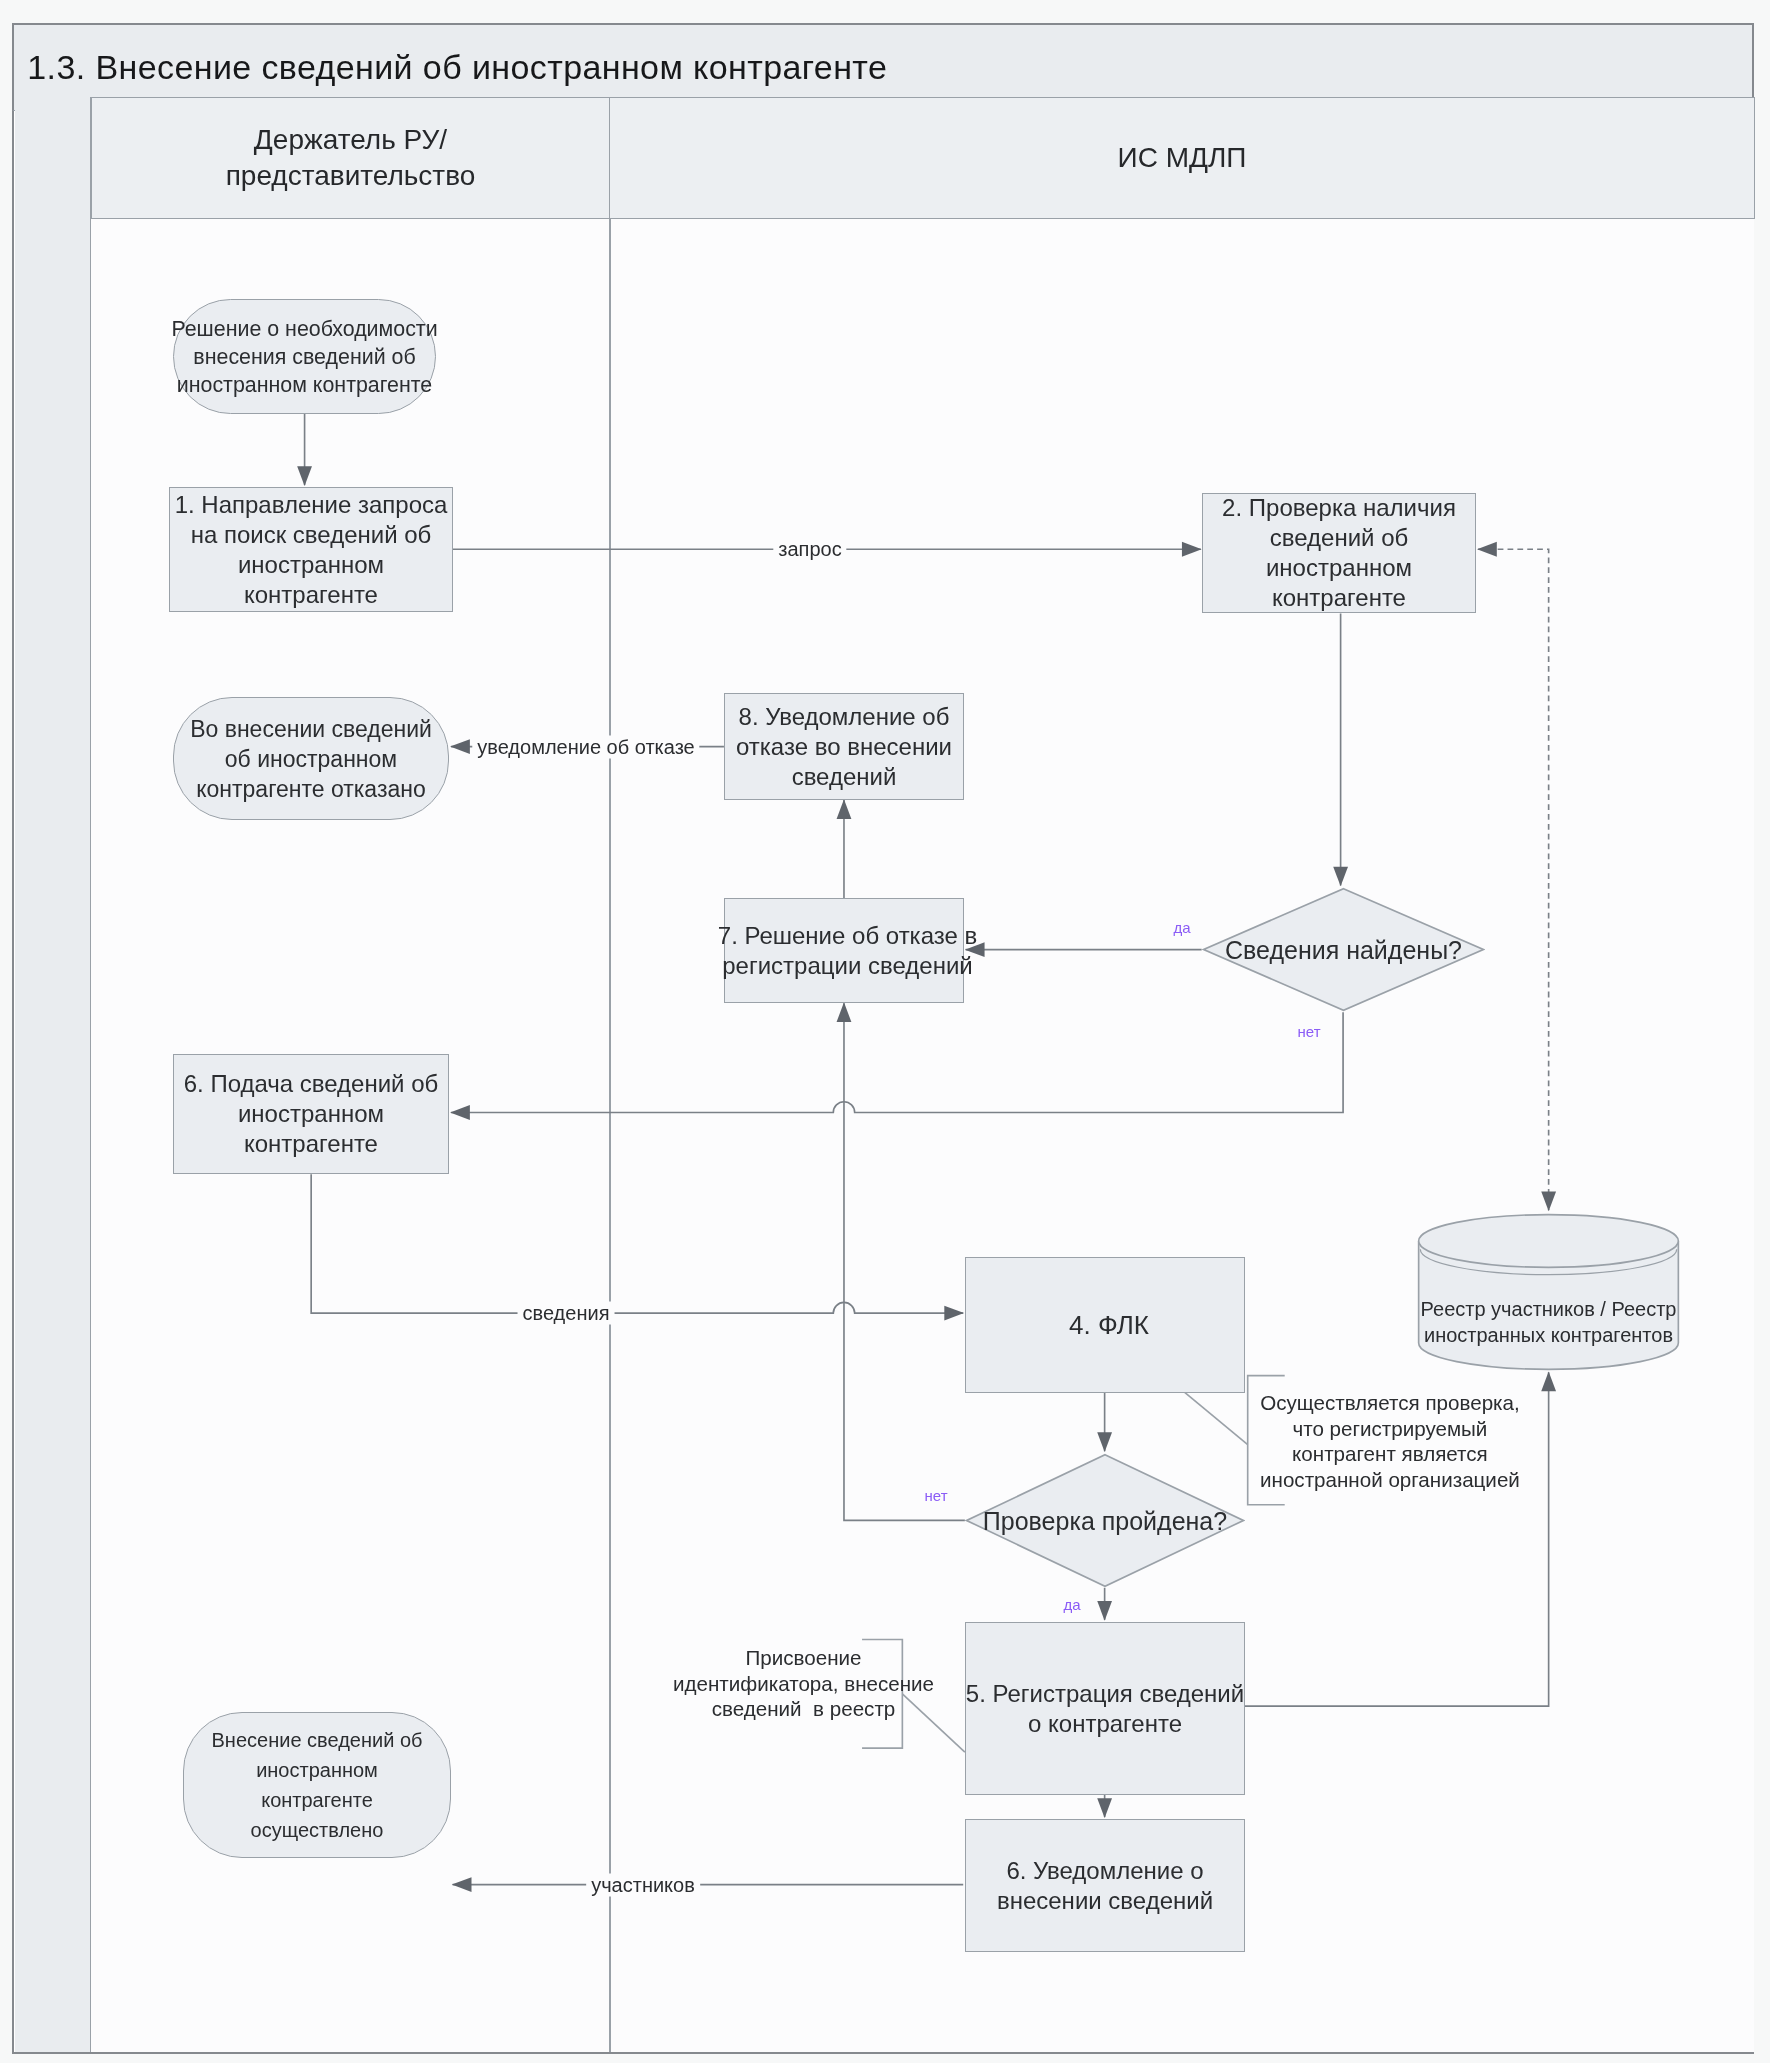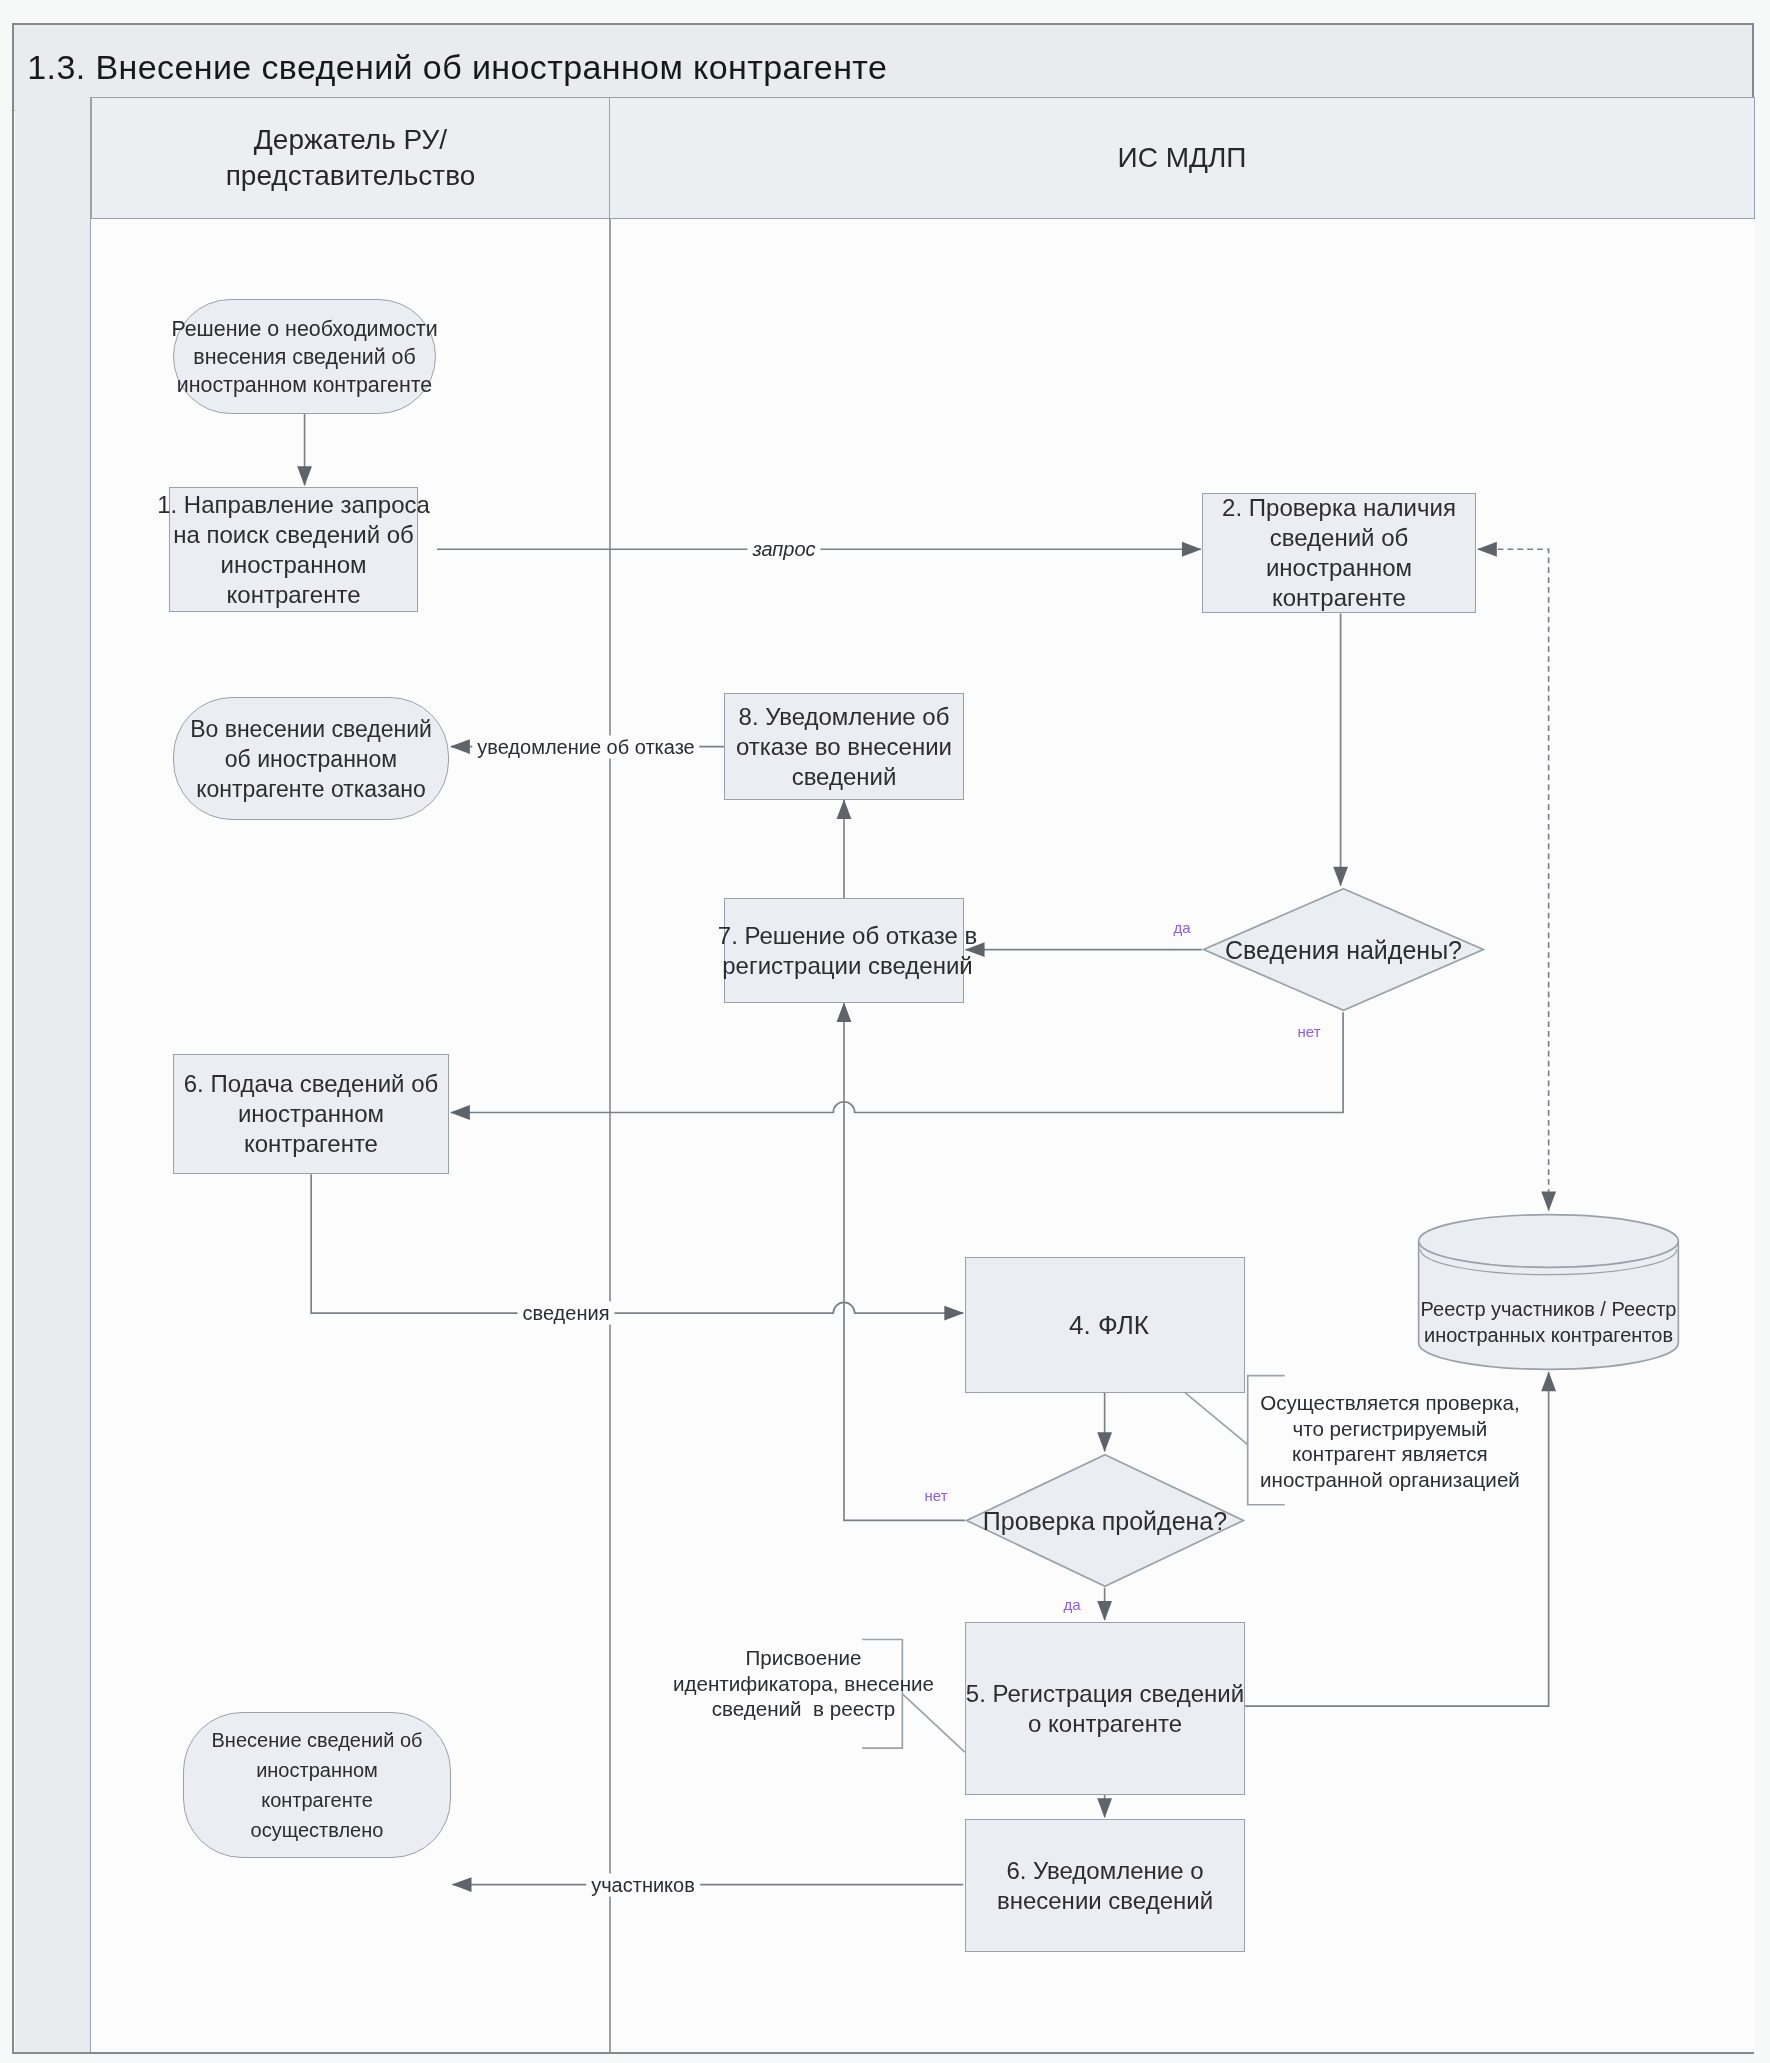--- a/index.html
+++ b/index.html
@@ -116,21 +116,21 @@
     <path d="M1562,1673 H1517 V1830 H1562"></path>
     <path d="M1048,1994 H1097 V2126 H1048"></path>
     <path d="M1097,2060 L1173,2131"></path>
   </g>
 </svg>
 
 <div class="node stadium small-text" style="left:173px;top:299px;width:263px;height:115px;">Решение о необходимости
 внесения сведений об
 иностранном контрагенте</div>
 
-<div class="node" style="left:169px;top:487px;width:249px;height:125px;">1. Направление запроса
+<div class="node" style="left:169px;top:487px;width:284px;height:125px;">1. Направление запроса
 на поиск сведений об
 иностранном
 контрагенте</div>
 
 <div class="node" style="left:1202px;top:493px;width:274px;height:120px;">2. Проверка наличия
 сведений об
 иностранном
 контрагенте</div>
 
 <div class="node stadium" style="left:173px;top:697px;width:276px;height:123px;font-size:23px;">Во внесении сведений
@@ -186,21 +186,21 @@
 осуществлено</div>
 
 <div class="note-text" style="left:1260px;top:1390px;">Осуществляется проверка,
 что регистрируемый
 контрагент является
 иностранной организацией</div>
 <div class="note-text" style="left:673px;top:1645px;">Присвоение
 идентификатора, внесение
 сведений  в реестр</div>
 
-<span class="edge-label" style="left:784px;top:549px;font-style:italic;">запрос</span>
+<span class="edge-label" style="left:810px;top:549px;">запрос</span>
 <span class="edge-label" style="left:586px;top:747px;">уведомление об отказе</span>
 <span class="branch-label" style="left:1182px;top:927px;">да</span>
 <span class="branch-label" style="left:1309px;top:1031px;">нет</span>
 <span class="edge-label" style="left:566px;top:1313px;">сведения</span>
 <span class="branch-label" style="left:936px;top:1495px;">нет</span>
 <span class="branch-label" style="left:1072px;top:1604px;">да</span>
 <span class="edge-label" style="left:643px;top:1885px;">участников</span>
 
 
 </body></html>

